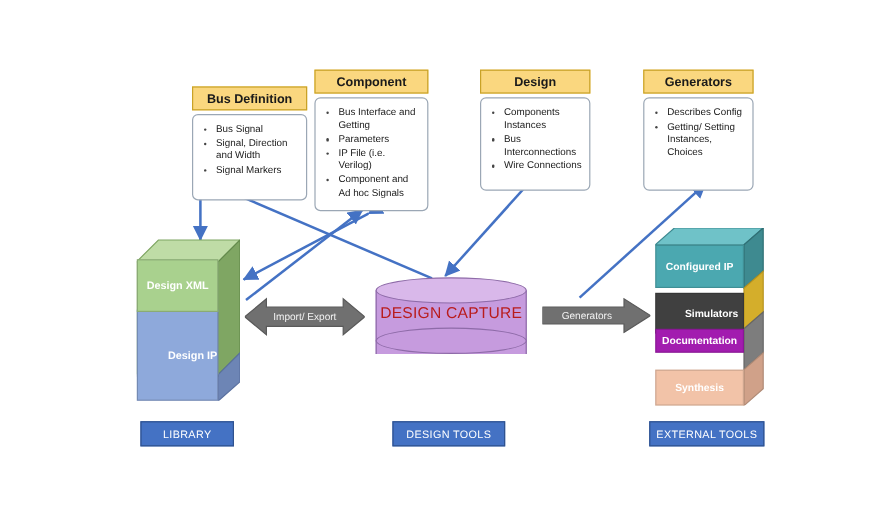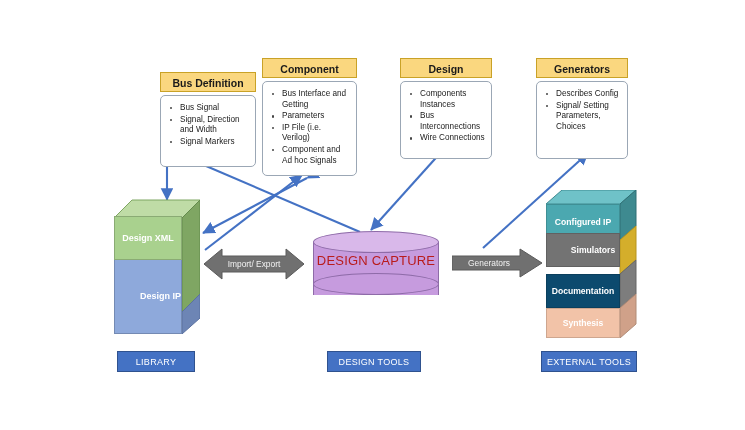--- a/index.html
+++ b/index.html
@@ -132,21 +132,21 @@
         <li>Wire Connections</li>
       </ul>
     </div>
   </div>
 
   <div class="card" style="left:536px;top:58px;width:92px;">
     <div class="card-head">Generators</div>
     <div class="card-body" style="height:78px;">
       <ul>
         <li>Describes Config</li>
-        <li>Signal/ Setting Parameters, Choices</li>
+        <li>Getting/ Setting Instances, Choices</li>
       </ul>
     </div>
   </div>
 
   <div class="libwrap">
 
     <svg width="86" height="136" style="position:absolute;left:0;top:0;">
       <polygon points="0,20 18,2 86,2 68,20" fill="#BFDCA6" stroke="#7FA663" stroke-width="1"></polygon>
       <polygon points="68,20 86,2 86,96 68,114" fill="#7FA663" stroke="#638A4C" stroke-width="1"></polygon>
       <polygon points="68,114 86,96 86,120 68,136" fill="#6D85B5" stroke="#5A71A0" stroke-width="1"></polygon>
@@ -195,24 +195,24 @@
     <svg width="92" height="148" style="position:absolute;left:0;top:0;">
       <polygon points="0,14 16,0 90,0 74,14" fill="#6FC2C8" stroke="#3E8A90" stroke-width="1"></polygon>
       <polygon points="74,14 90,0 90,36 74,50" fill="#3E8A90" stroke="#2F6F74" stroke-width="1"></polygon>
       <polygon points="74,50 90,36 90,70 74,84" fill="#D4AE2B" stroke="#B6941F" stroke-width="1"></polygon>
       <polygon points="74,84 90,70 90,104 74,118" fill="#7D7D7D" stroke="#666" stroke-width="1"></polygon>
       <polygon points="74,118 90,104 90,134 74,148" fill="#D0A189" stroke="#B08B76" stroke-width="1"></polygon>
     </svg>
     <div class="slab" style="top:14px;height:36px;background:#4BA8B0;">
       <span>Configured IP</span>
     </div>
-    <div class="slab" style="top:43px;height:34px;background:#737373;padding-left:20px;">
+    <div class="slab" style="top:54px;height:34px;background:#404040;padding-left:20px;">
       <span>Simulators</span>
     </div>
-    <div class="slab" style="top:84px;height:34px;background:#0c4a6e;text-align:right;">
+    <div class="slab" style="top:84px;height:20px;background:#a21caf;text-align:right;">
       <span>Documentation</span>
     </div>
     <div class="slab" style="top:118px;height:30px;background:#F2C3A8;">
       <span>Synthesis</span>
     </div>
   </div>
 
   <div class="pill" style="left:117px;top:351px;width:78px;">LIBRARY</div>
   <div class="pill" style="left:541px;top:351px;width:96px;">EXTERNAL TOOLS</div>
   <div class="pill" style="left:327px;top:351px;width:94px;">DESIGN TOOLS</div>

